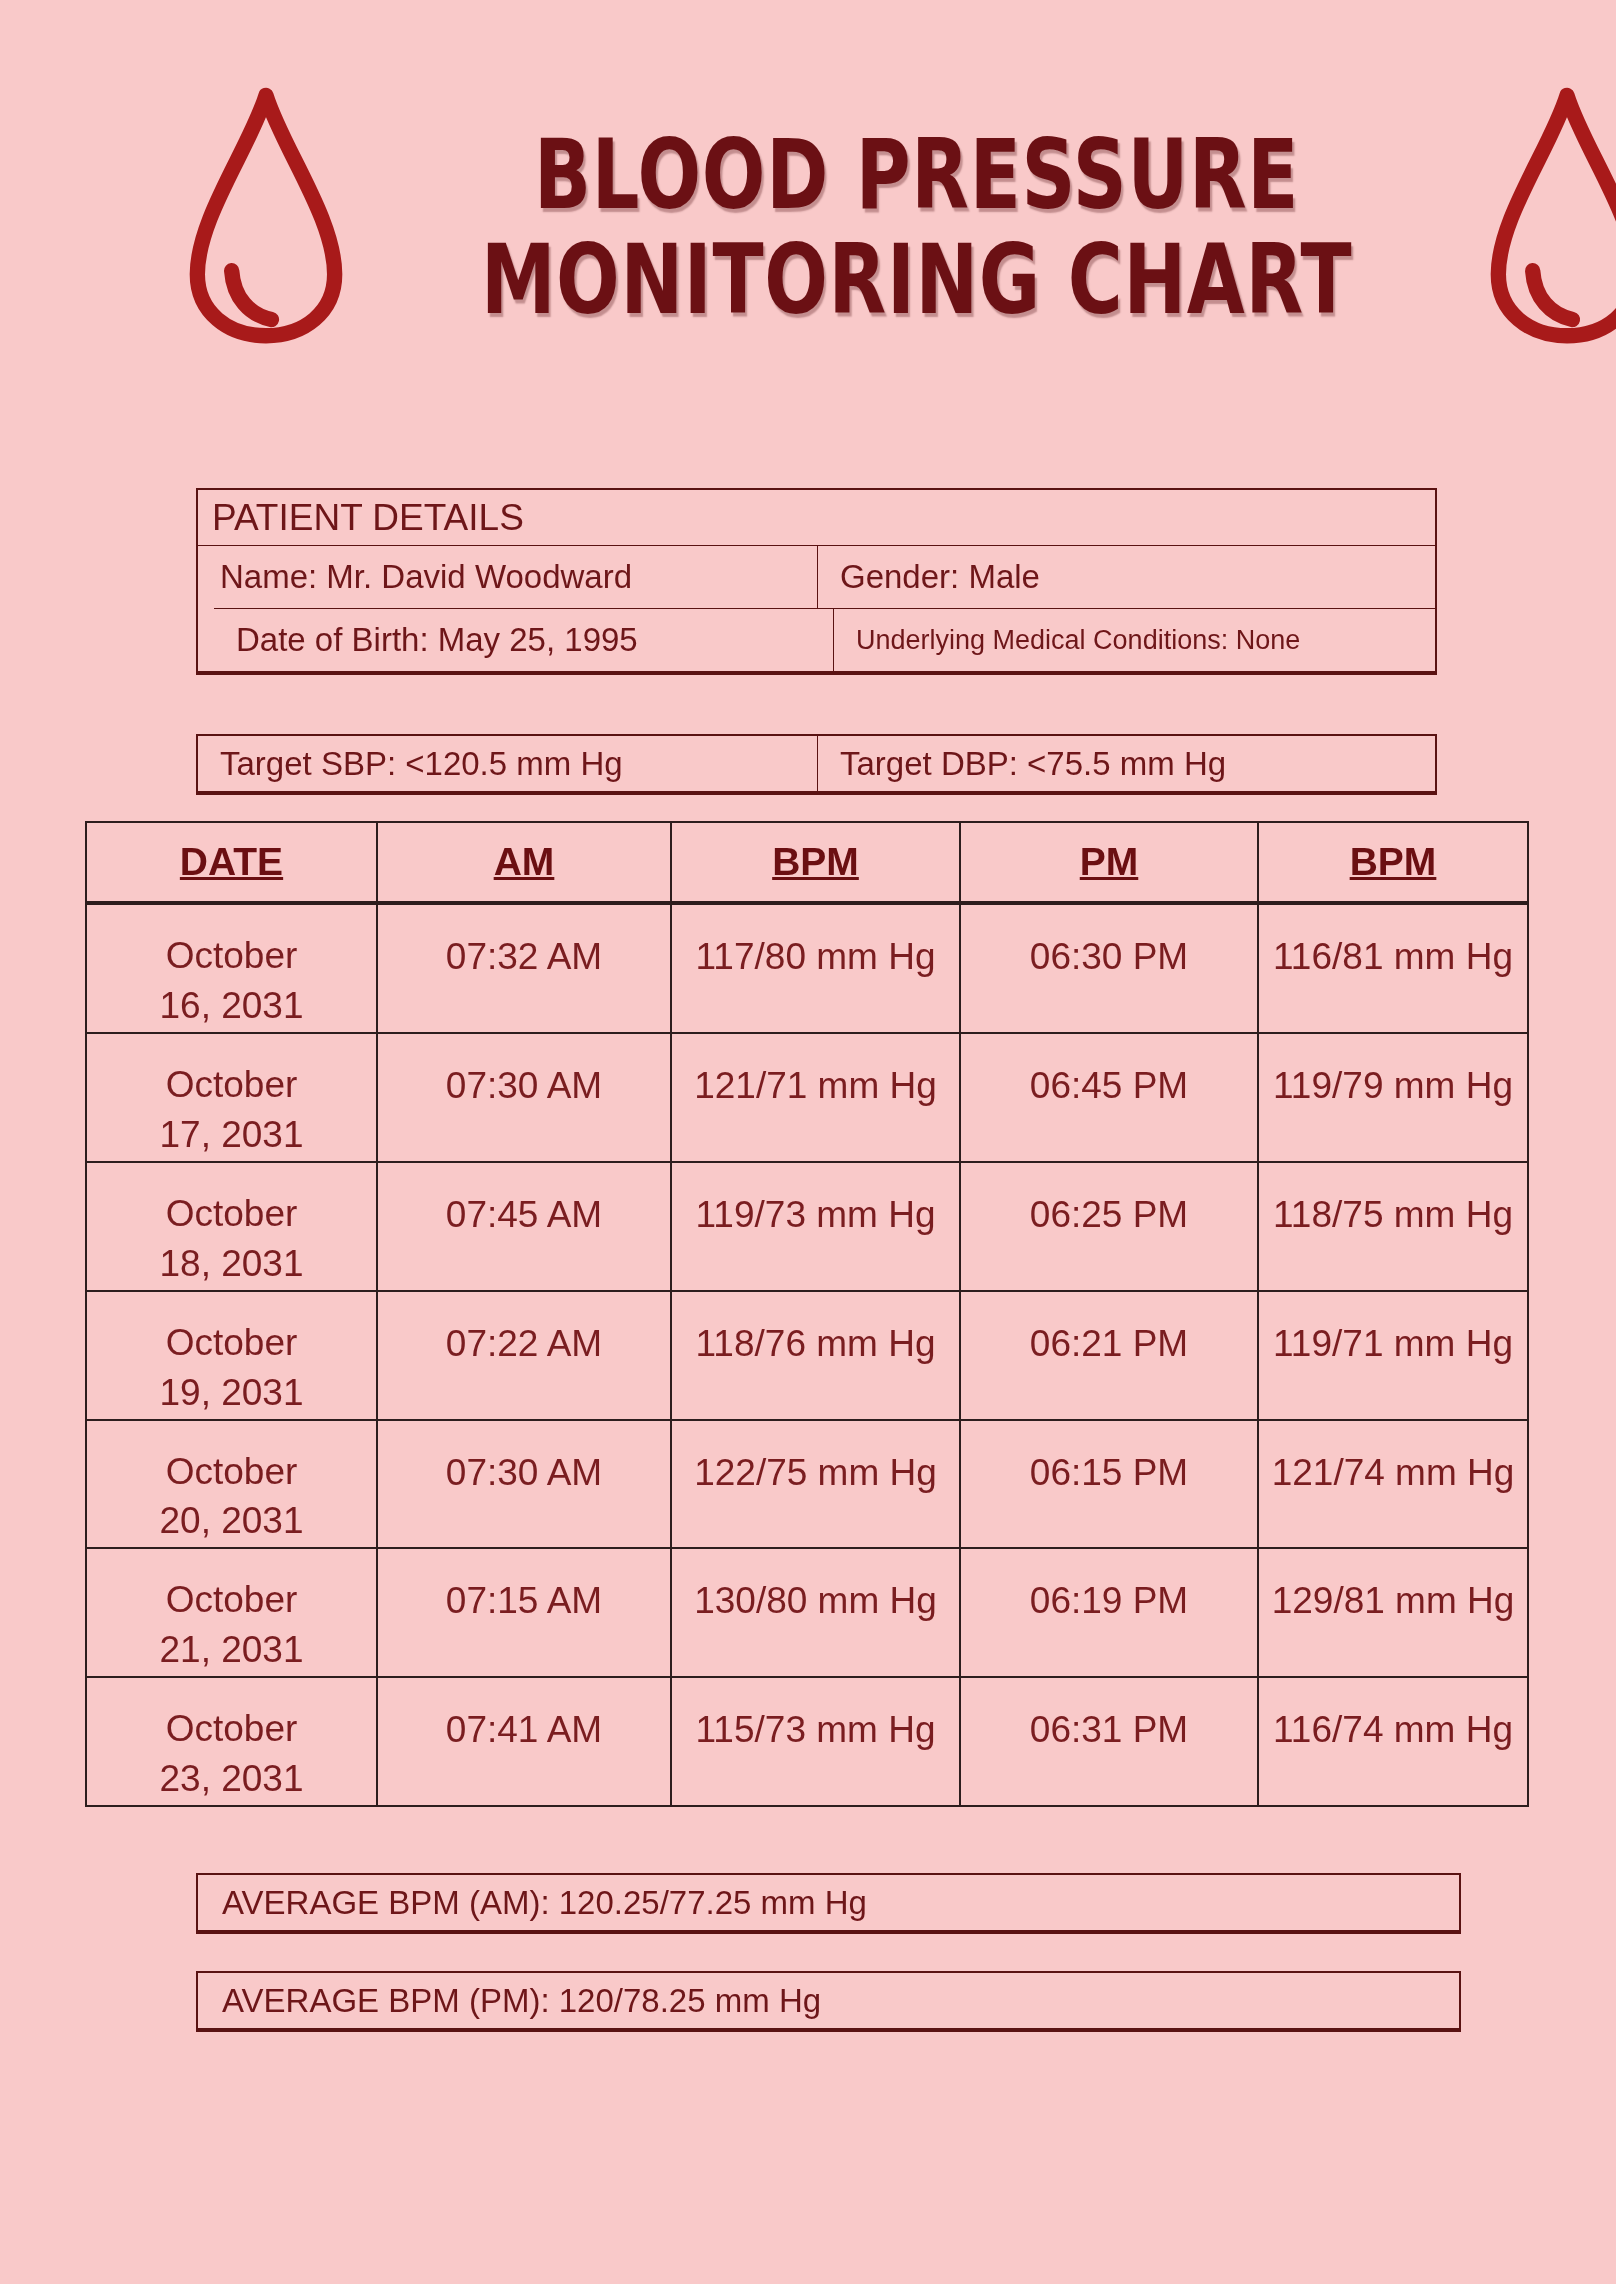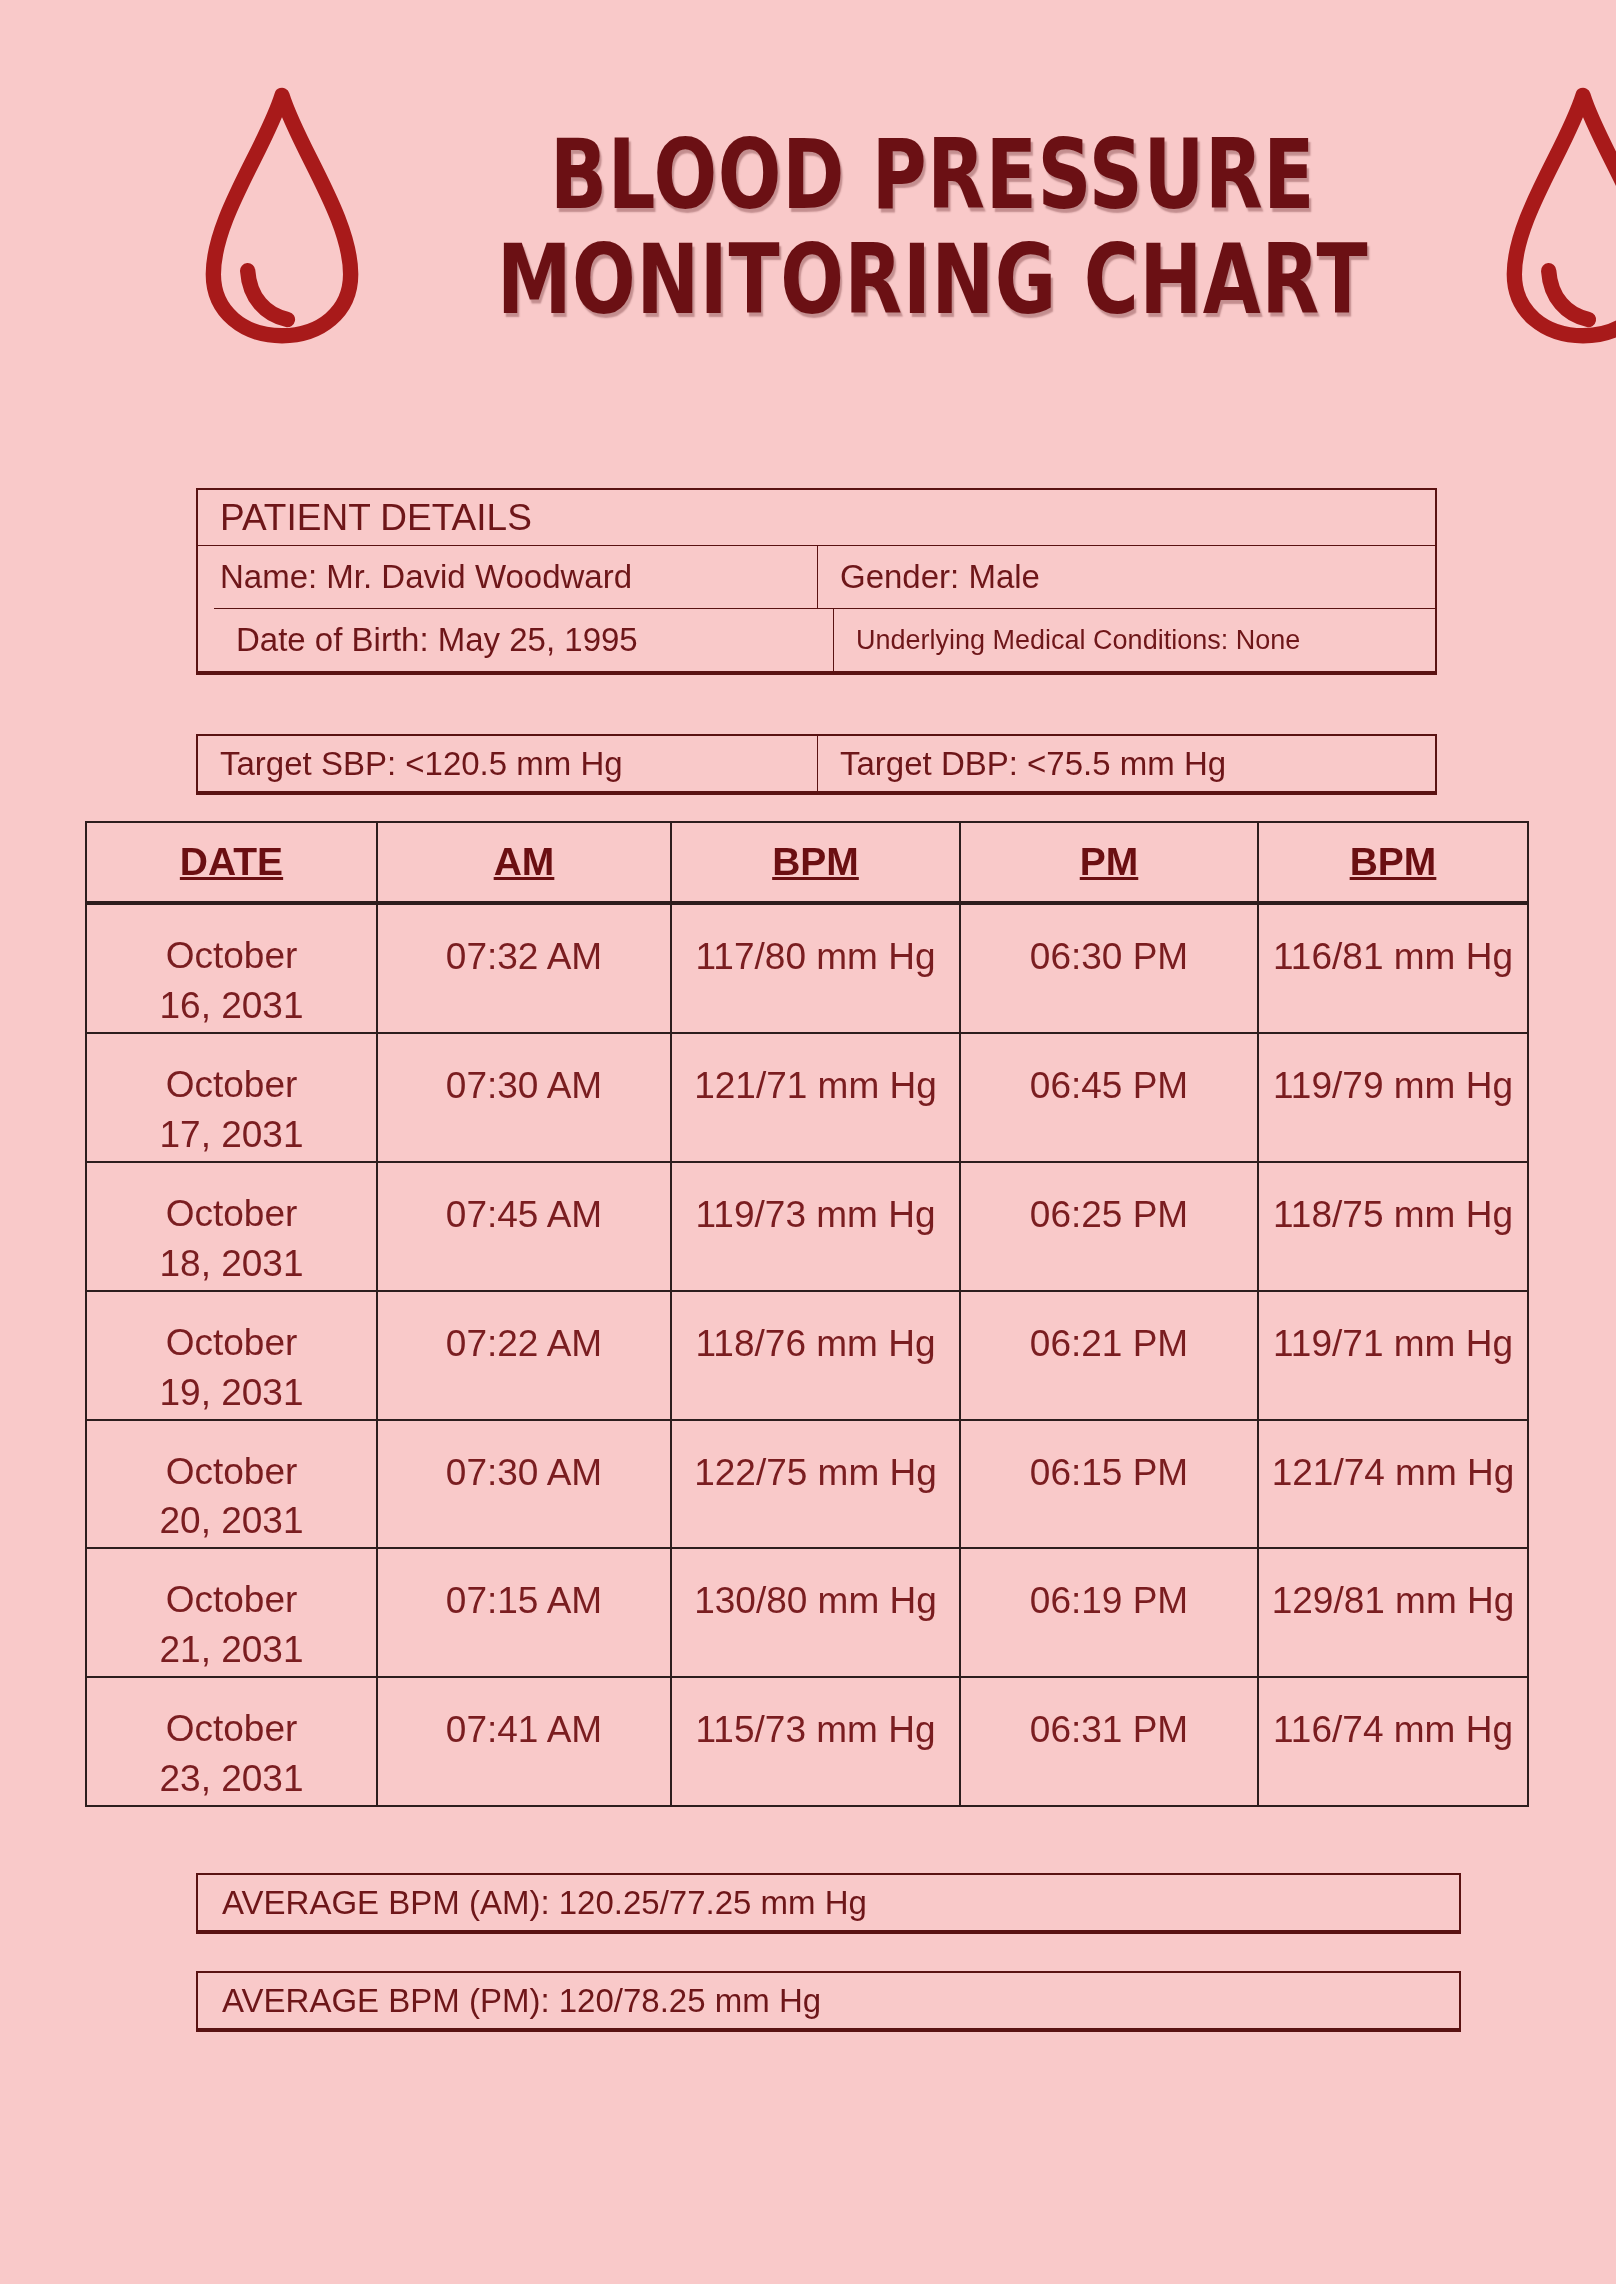--- a/index.html
+++ b/index.html
@@ -15,41 +15,41 @@
   html,body{margin:0;padding:0;background:var(--bg);}
   .page{
     position:relative;
     width:1616px;height:2285px;
     background:var(--bg);
     font-family:"Liberation Sans",sans-serif;
     color:var(--text);
     overflow:hidden;
   }
   
-  .masthead{display:flex;align-items:flex-start;padding-top:81px;margin-left:16px;}
+  .masthead{display:flex;align-items:flex-start;padding-top:81px;}
   .drop{width:184px;height:271px;flex:0 0 auto;}
   .drop-left{margin-left:174px;}
   .drop-right{margin-right:134px;}
   .drop path{fill:none;stroke:var(--drop);stroke-width:17;}
   .drop-outline{stroke-linejoin:round;stroke-linecap:round;}
   .drop-shine{stroke-linecap:round;}
   .title{flex:1 1 auto;text-align:center;padding-top:42px;}
   .title-line{
     font-family:"DejaVu Sans",sans-serif;
     font-weight:bold;
     font-size:96px;line-height:105px;
     color:var(--title);
     letter-spacing:0.9px;
     transform:scaleX(0.78);
     text-shadow:2.8px 3.7px 1.8px rgba(70,8,10,0.3);
     white-space:nowrap;
   }
   
   .patient-box{margin:136px 0 0 196px;width:1237px;border:2.8px solid var(--box-border);border-bottom-width:4.6px;background:var(--bg);}
-  .pd-header{height:55px;border-bottom:1.8px solid var(--box-border);display:flex;align-items:center;padding-left:22px;font-size:37px;}
+  .pd-header{height:55px;border-bottom:1.8px solid var(--box-border);display:flex;align-items:center;padding-left:14px;font-size:37px;}
   .pd-row{display:flex;}
   .pd-row + .pd-row{border-top:1.8px solid var(--box-border);margin-left:16px;}
   .pd-cell{height:62px;display:flex;align-items:center;padding-left:22px;font-size:33px;box-sizing:border-box;text-align:right;}
   .pd-left{width:620px;flex:0 0 auto;border-right:1.8px solid var(--box-border);}
   .pd-right{flex:1 1 auto;}
   .pd-small{font-size:27px;}
 
   .targets{margin:59px 0 0 196px;width:1237px;border:2.8px solid var(--box-border);border-bottom-width:4.6px;display:flex;background:var(--bg);}
   .target-cell{height:55px;display:flex;align-items:center;padding-left:22px;font-size:33px;box-sizing:border-box;}
   .target-left{width:620px;flex:0 0 auto;border-right:1.8px solid var(--box-border);}

